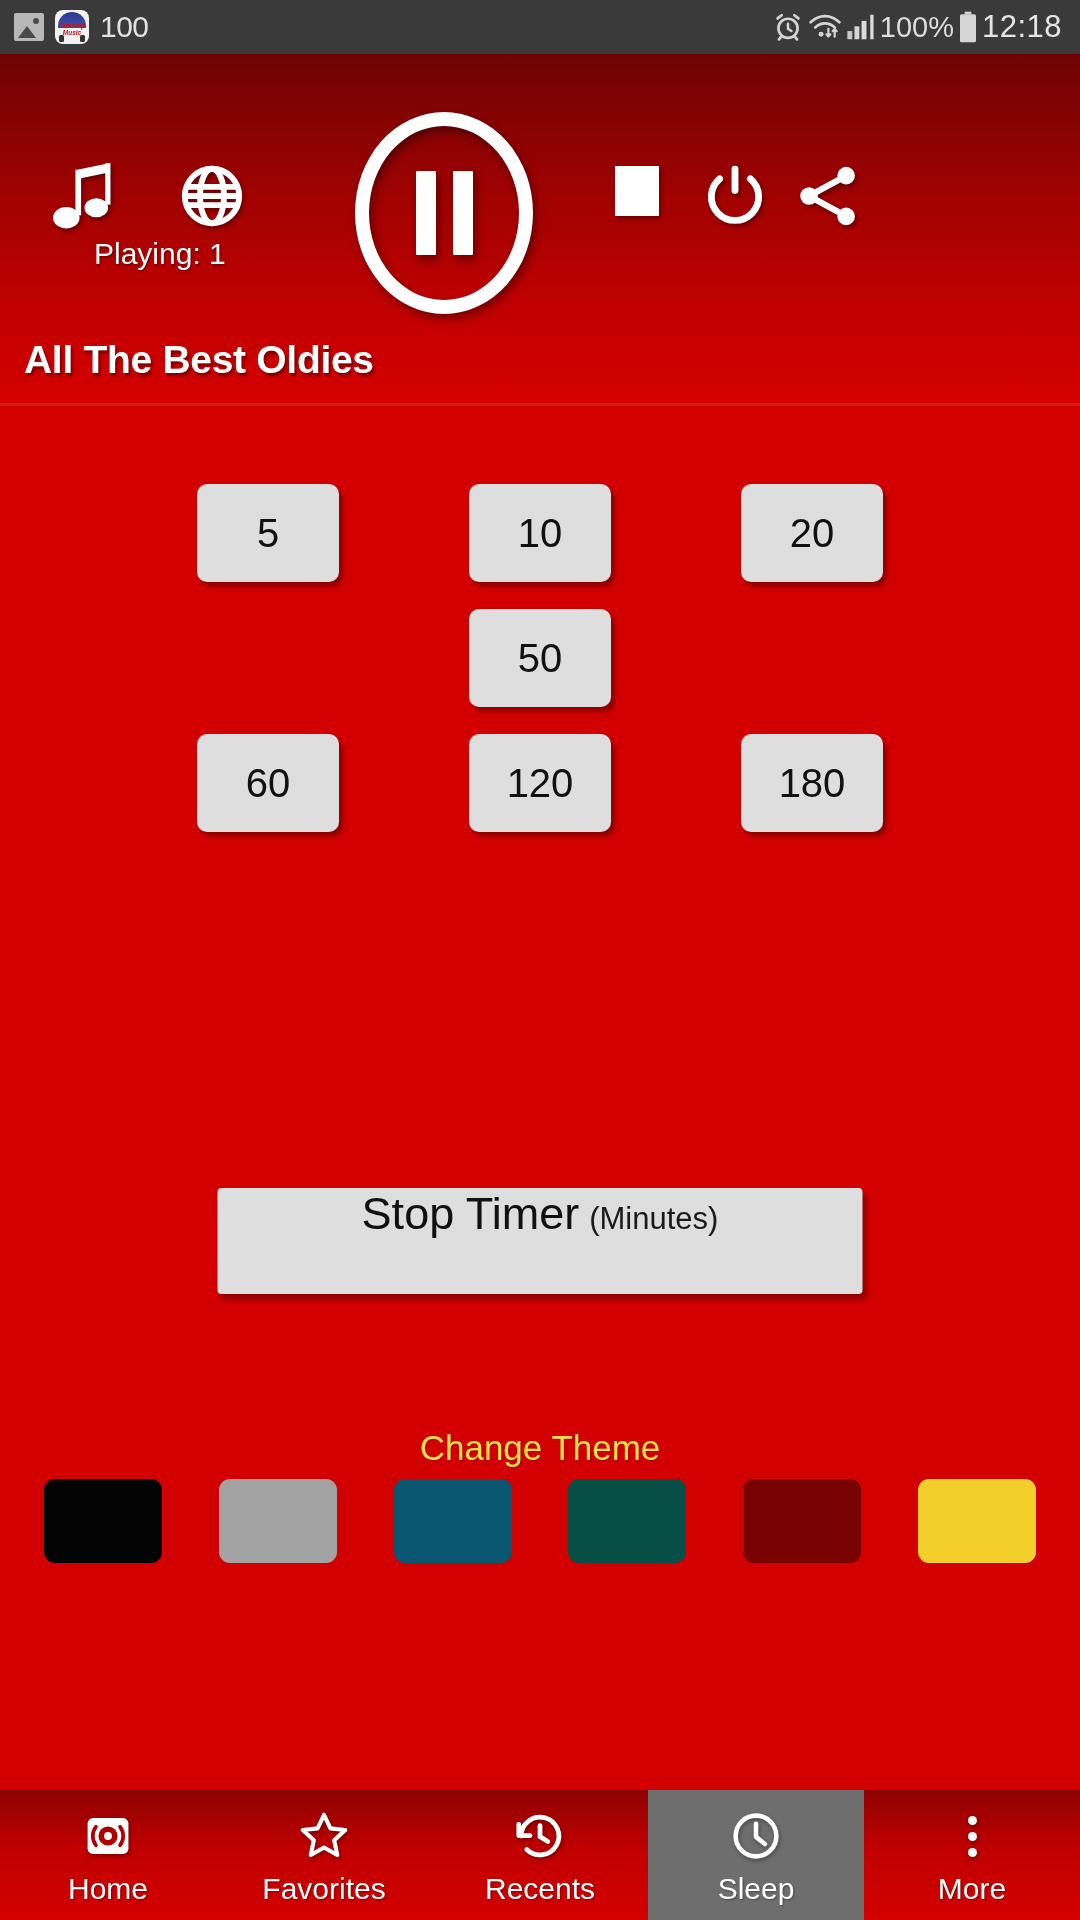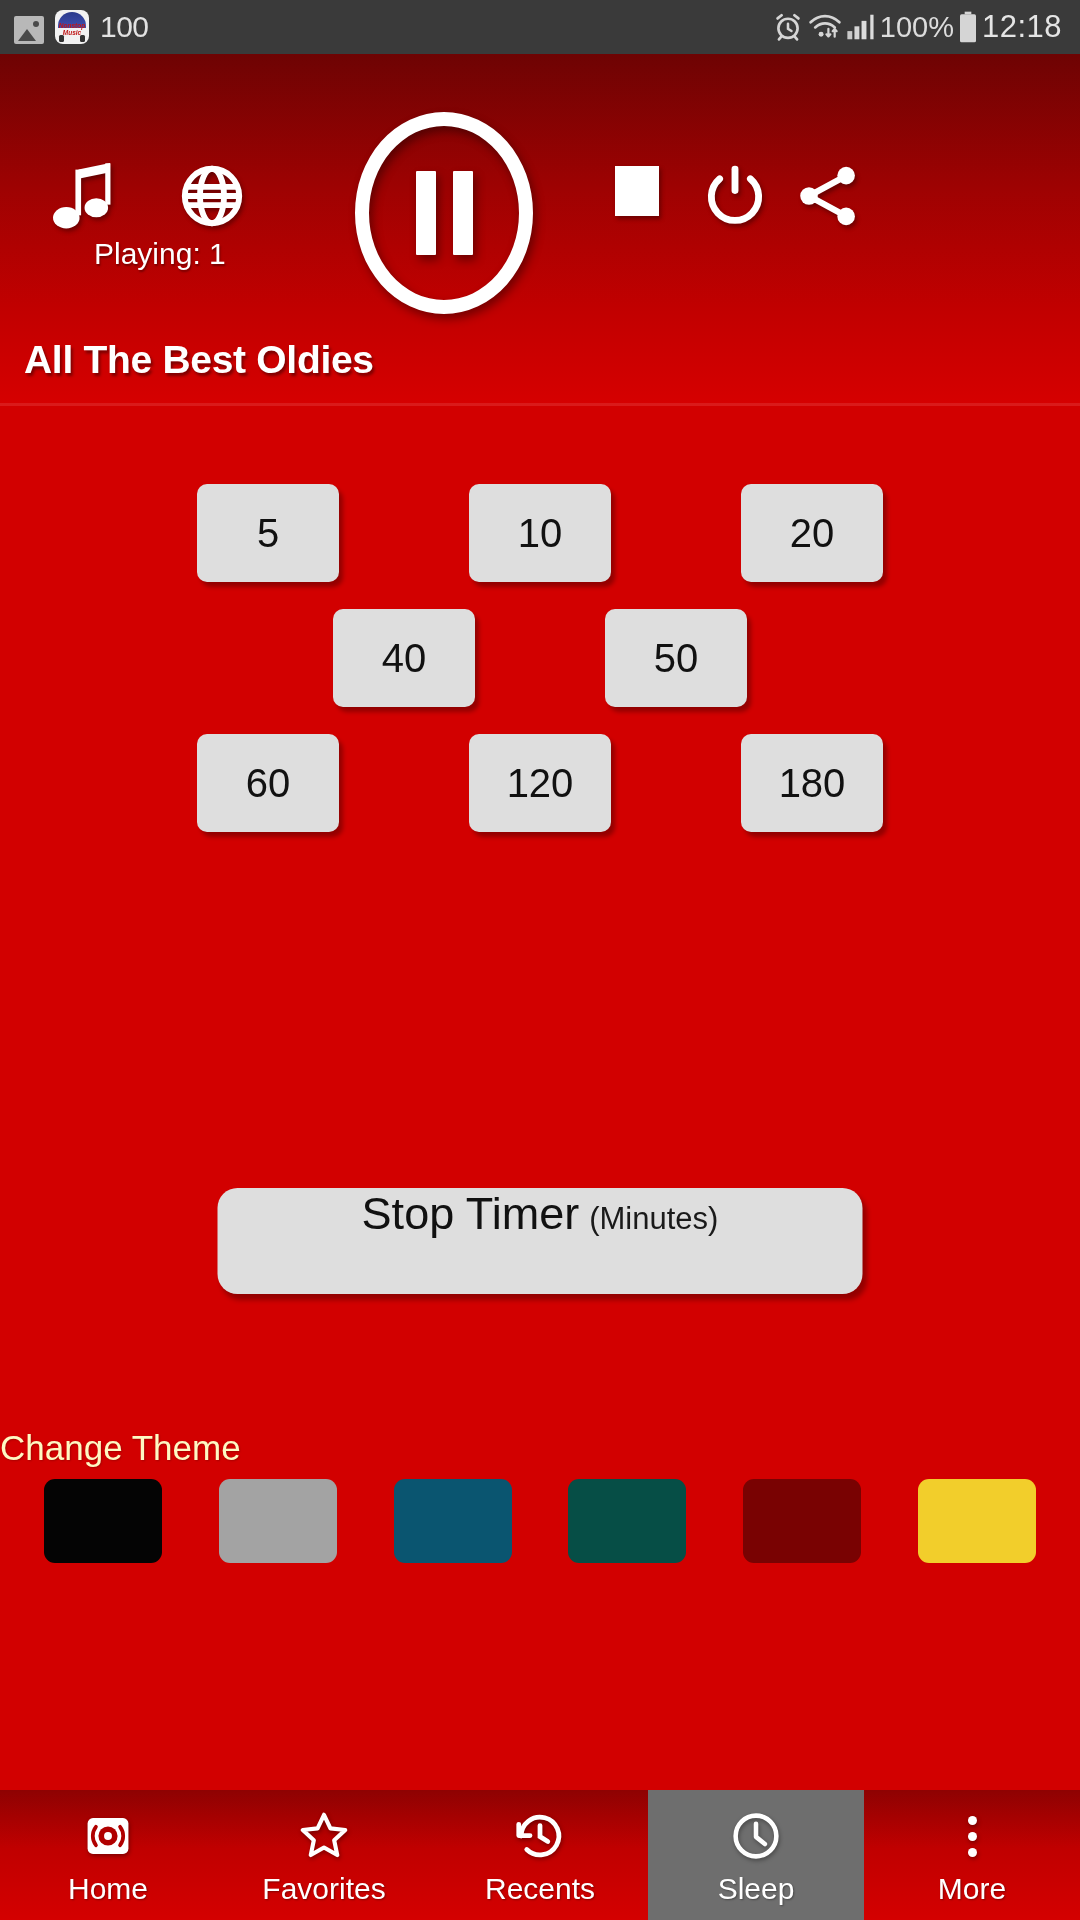--- a/index.html
+++ b/index.html
@@ -23,21 +23,21 @@
   
   .status-bar {
     height: 54px;
     background: #3A3A3A;
     display: flex;
     align-items: center;
     justify-content: space-between;
     padding: 0 18px 0 14px;
     flex: 0 0 54px;
   }
-  .sb-left { display: flex; align-items: flex-end; gap: 11px; }
+  .sb-left { display: flex; align-items: center; gap: 11px; }
   .sb-right { display: flex; align-items: center; gap: 4px; }
 
   .sb-img-icon {
     width: 30px; height: 28px;
     background: #B8B8B8;
     border-radius: 2px;
     position: relative;
     overflow: hidden;
   }
   .sb-img-icon::before {
@@ -235,21 +235,21 @@
 
   .stop-timer-btn {
     position: absolute;
     top: 782px;
     left: 50%;
     transform: translateX(-50%);
     width: 645px;
     height: 106px;
     background: #DEDEDE;
     border: none;
-    border-radius: 20px;
+    border-radius: 4px;
     box-shadow: 4px 6px 5px rgba(0,0,0,0.30);
     display: flex;
     align-items: baseline;
     justify-content: center;
     gap: 10px;
     cursor: pointer;
   }
   .stop-timer-main {
     color: #111111;
     font-size: 45px;
@@ -258,22 +258,22 @@
   .stop-timer-sub {
     color: #1A1A1A;
     font-size: 31px;
     font-weight: 400;
   }
 
   .change-theme-label {
     position: absolute;
     top: 1022px;
     left: 0; right: 0;
-    text-align: left;
-    color: #fef9c3;
+    text-align: center;
+    color: #fde047;
     font-size: 35px;
     font-weight: 400;
     text-shadow: 1px 1px 2px rgba(0,0,0,0.20);
   }
 
   .theme-swatches {
     position: absolute;
     top: 1073px;
     left: 44px;
     right: 44px;
@@ -432,21 +432,20 @@
 
   <div class="body-area">
 
     <div class="timer-grid">
       <div class="timer-row">
         <button class="timer-btn">5</button>
         <button class="timer-btn">10</button>
         <button class="timer-btn">20</button>
       </div>
       <div class="timer-row">
-        <button class="timer-btn">40</button>
         <button class="timer-btn">50</button>
       </div>
       <div class="timer-row">
         <button class="timer-btn">60</button>
         <button class="timer-btn">120</button>
         <button class="timer-btn">180</button>
       </div>
     </div>
 
     <button class="stop-timer-btn">

